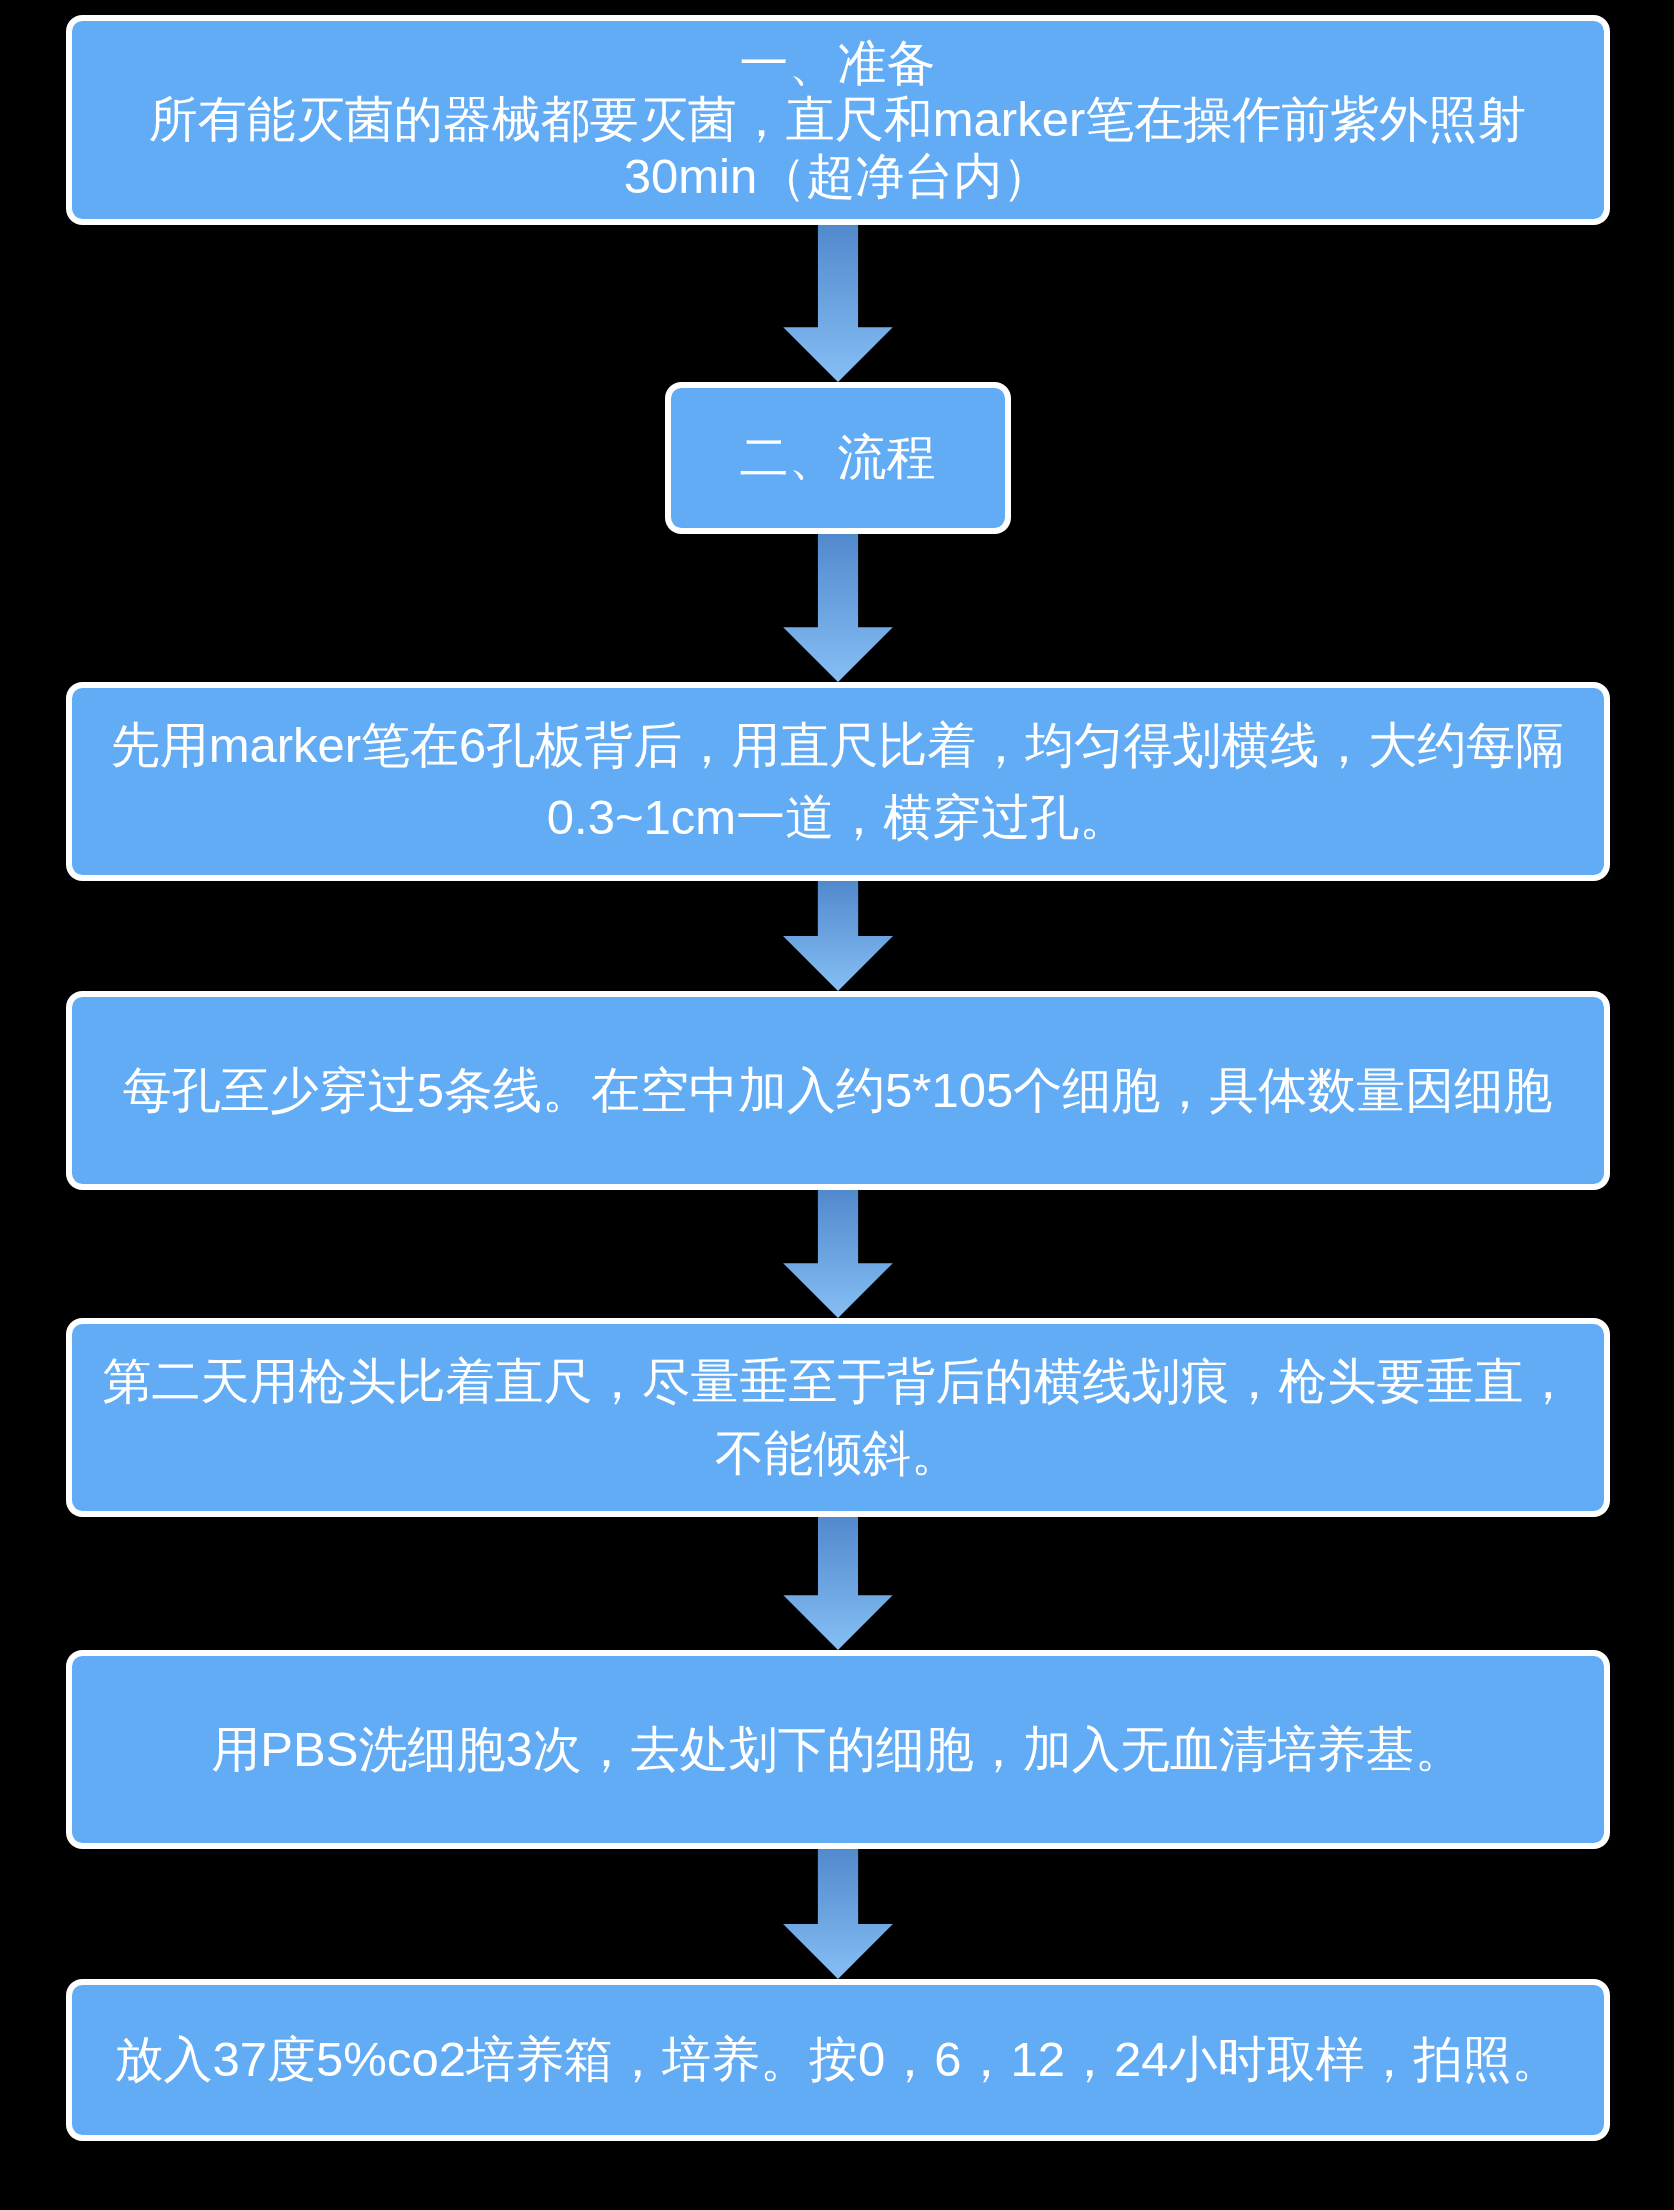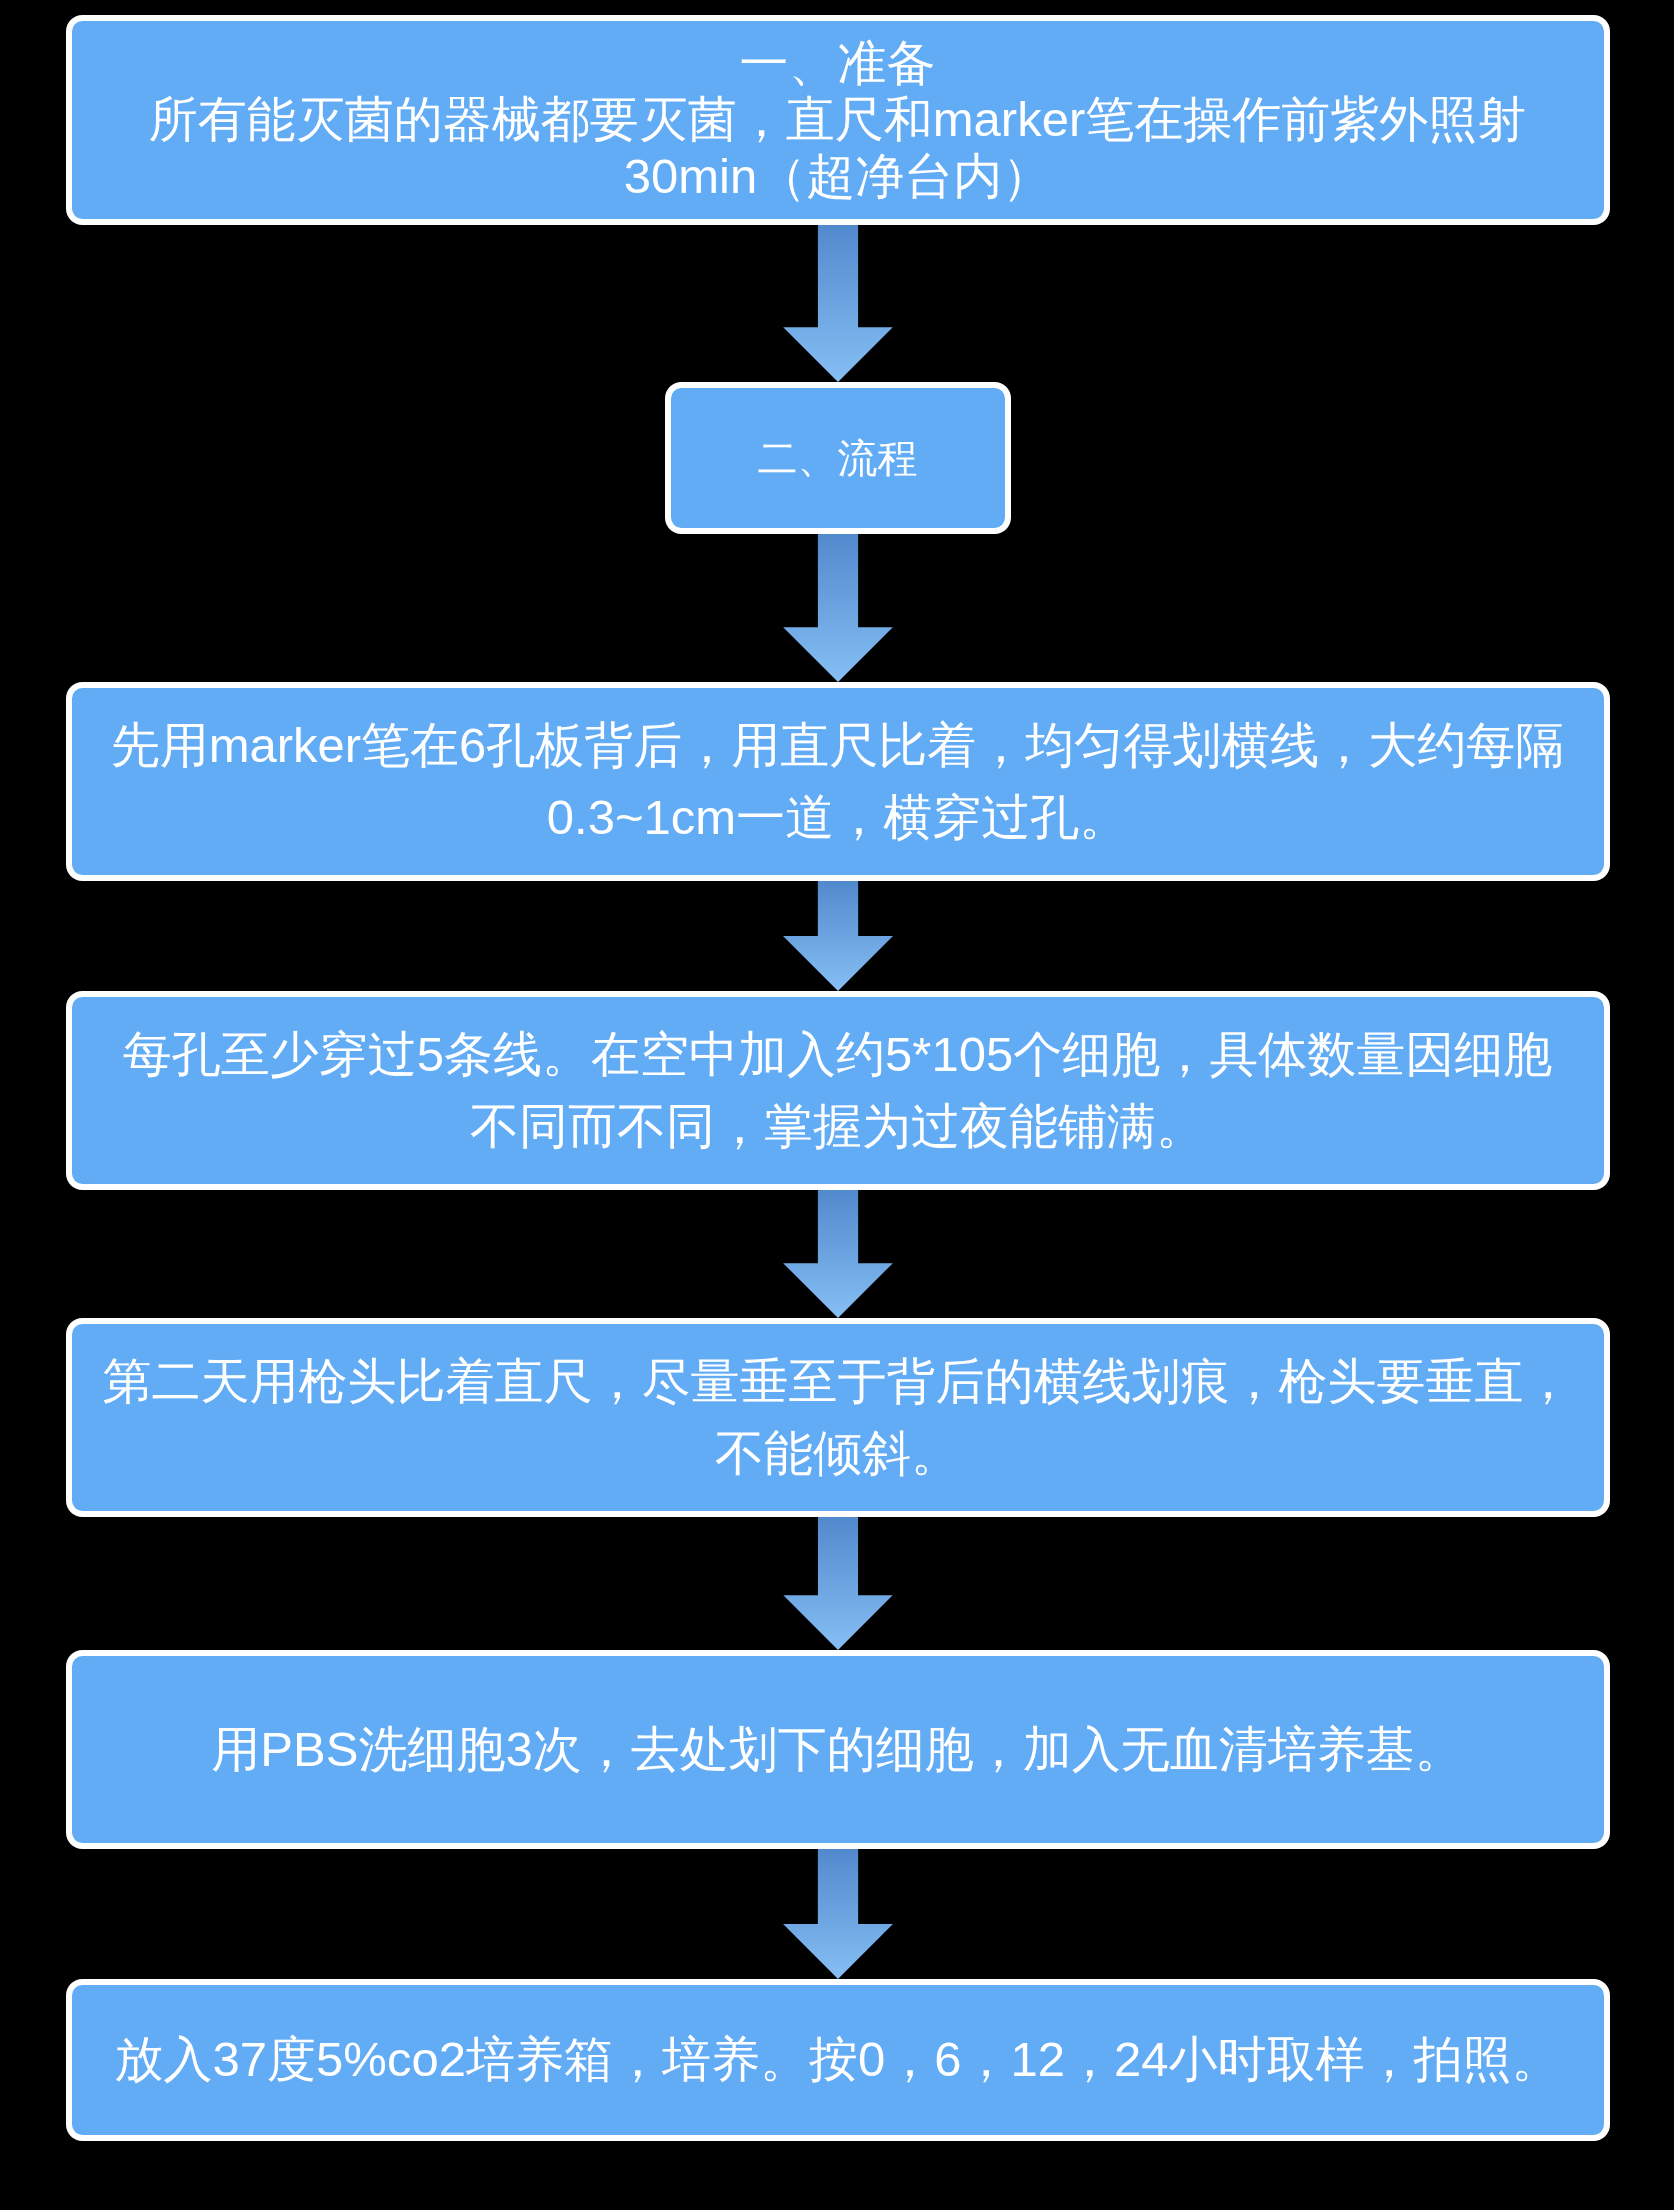--- a/index.html
+++ b/index.html
@@ -40,21 +40,21 @@
     white-space: pre-wrap;
   }
   .big {
     width: 1544px;
     font-size: 49px;
     padding: 0 22px;
   }
   .small {
     width: 346px;
     height: 152px;
-    font-size: 40px;
+    font-size: 49px;
   }
   .h230 { height: 210px; }
   .h218 { height: 199px; gap: 16px; }
   .h222 { height: 162px; }
   .arrow {
     display: block;
     flex: 0 0 auto;
   }
   .defs-svg { position: absolute; width: 0; height: 0; }
 </style>
@@ -94,21 +94,20 @@
       <span class="line">先用marker笔在6孔板背后，用直尺比着，均匀得划横线，大约每隔</span>
       <span class="line">0.3~1cm一道，横穿过孔。</span>
     </div>
 
   <svg class="arrow" width="110" height="110" viewBox="0 0 120 120">
     <polygon points="38,0 82,0 82,60 120,60 60,120 0,60 38,60" fill="url(#agrad)"></polygon>
   </svg>
 
   <div class="box big h218">
       <span class="line">每孔至少穿过5条线。在空中加入约5*105个细胞，具体数量因细胞</span>
-      <span class="line">不同而不同，掌握为过夜能铺满。</span>
     </div>
 
   <svg class="arrow" width="110" height="128" viewBox="0 0 120 140">
     <polygon points="38,0 82,0 82,80 120,80 60,140 0,80 38,80" fill="url(#agrad)"></polygon>
   </svg>
 
   <div class="box big h218">
       <span class="line">第二天用枪头比着直尺，尽量垂至于背后的横线划痕，枪头要垂直，</span>
       <span class="line">不能倾斜。</span>
     </div>

